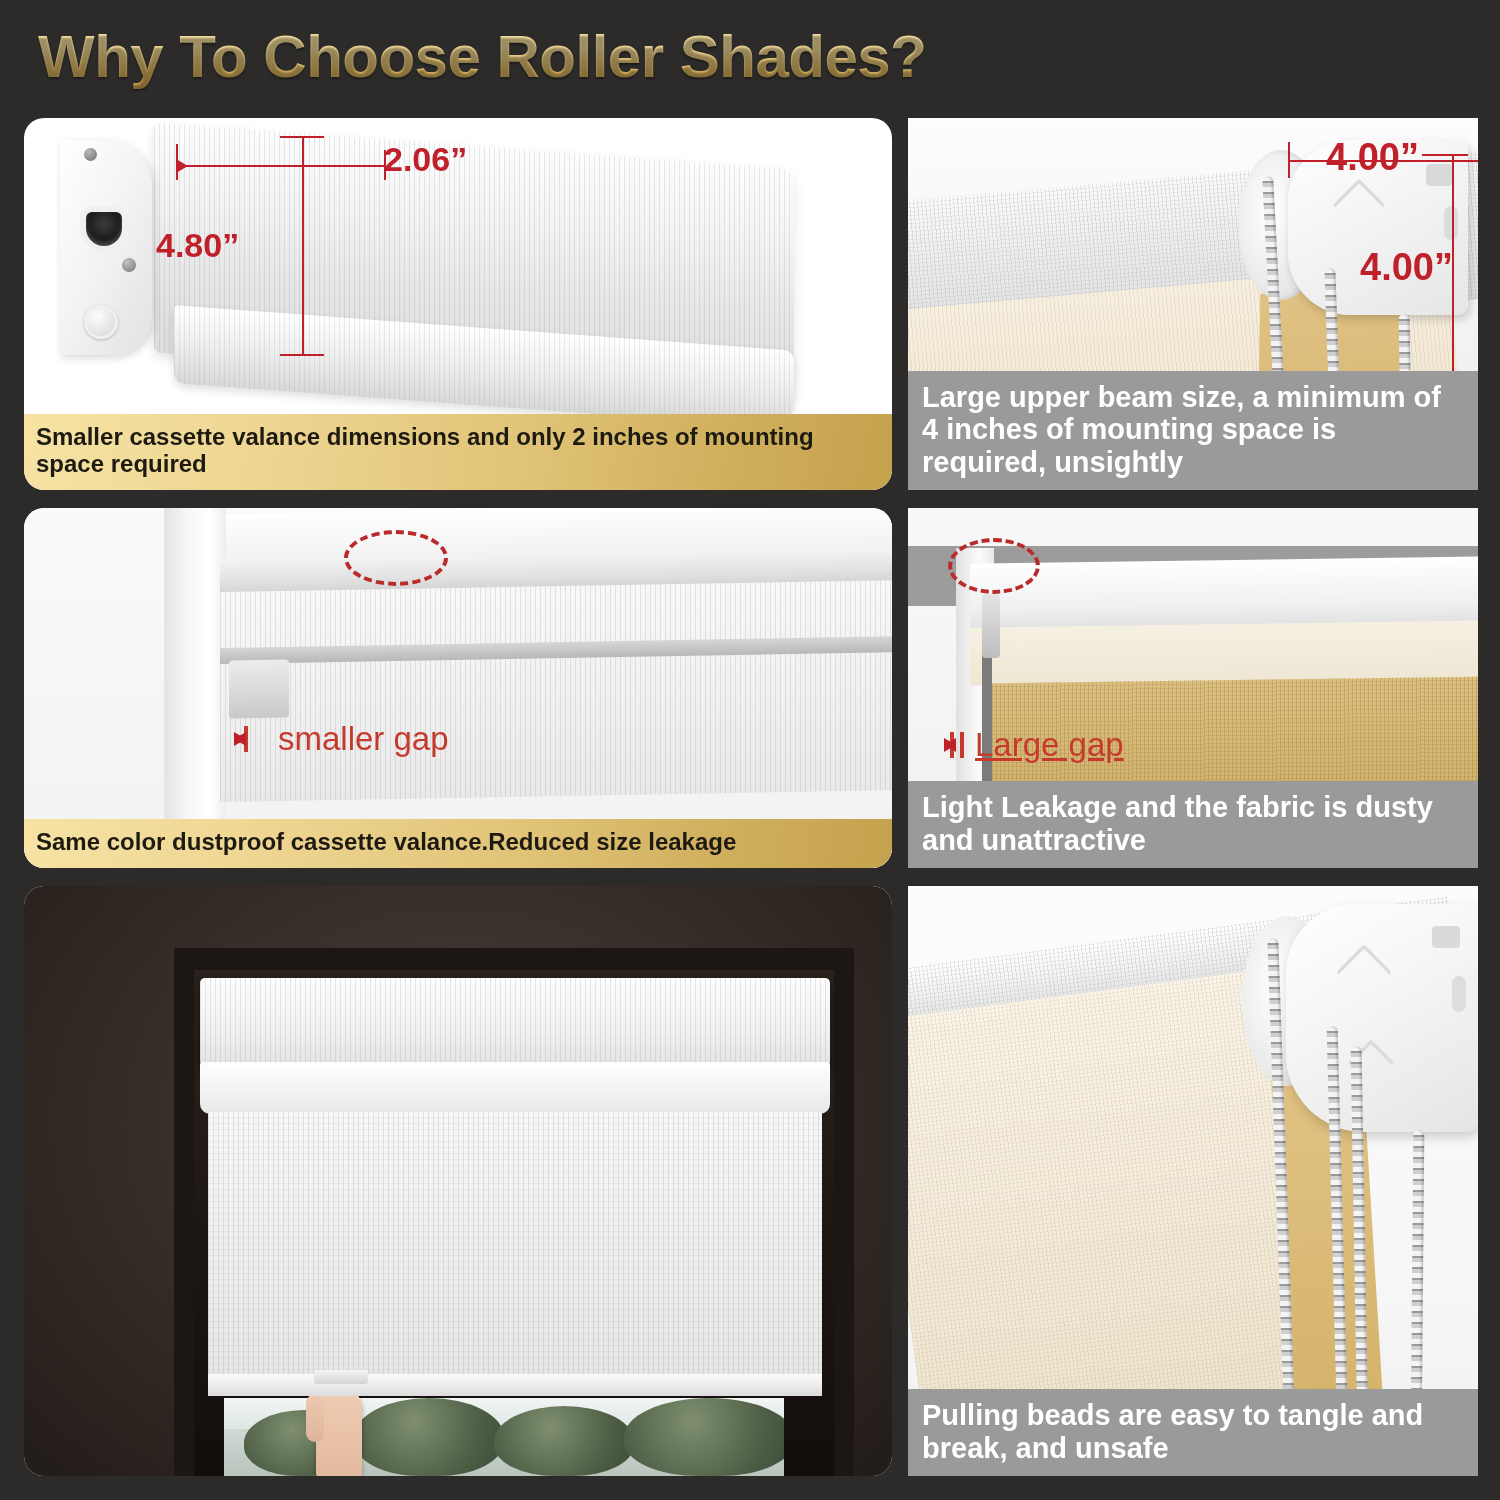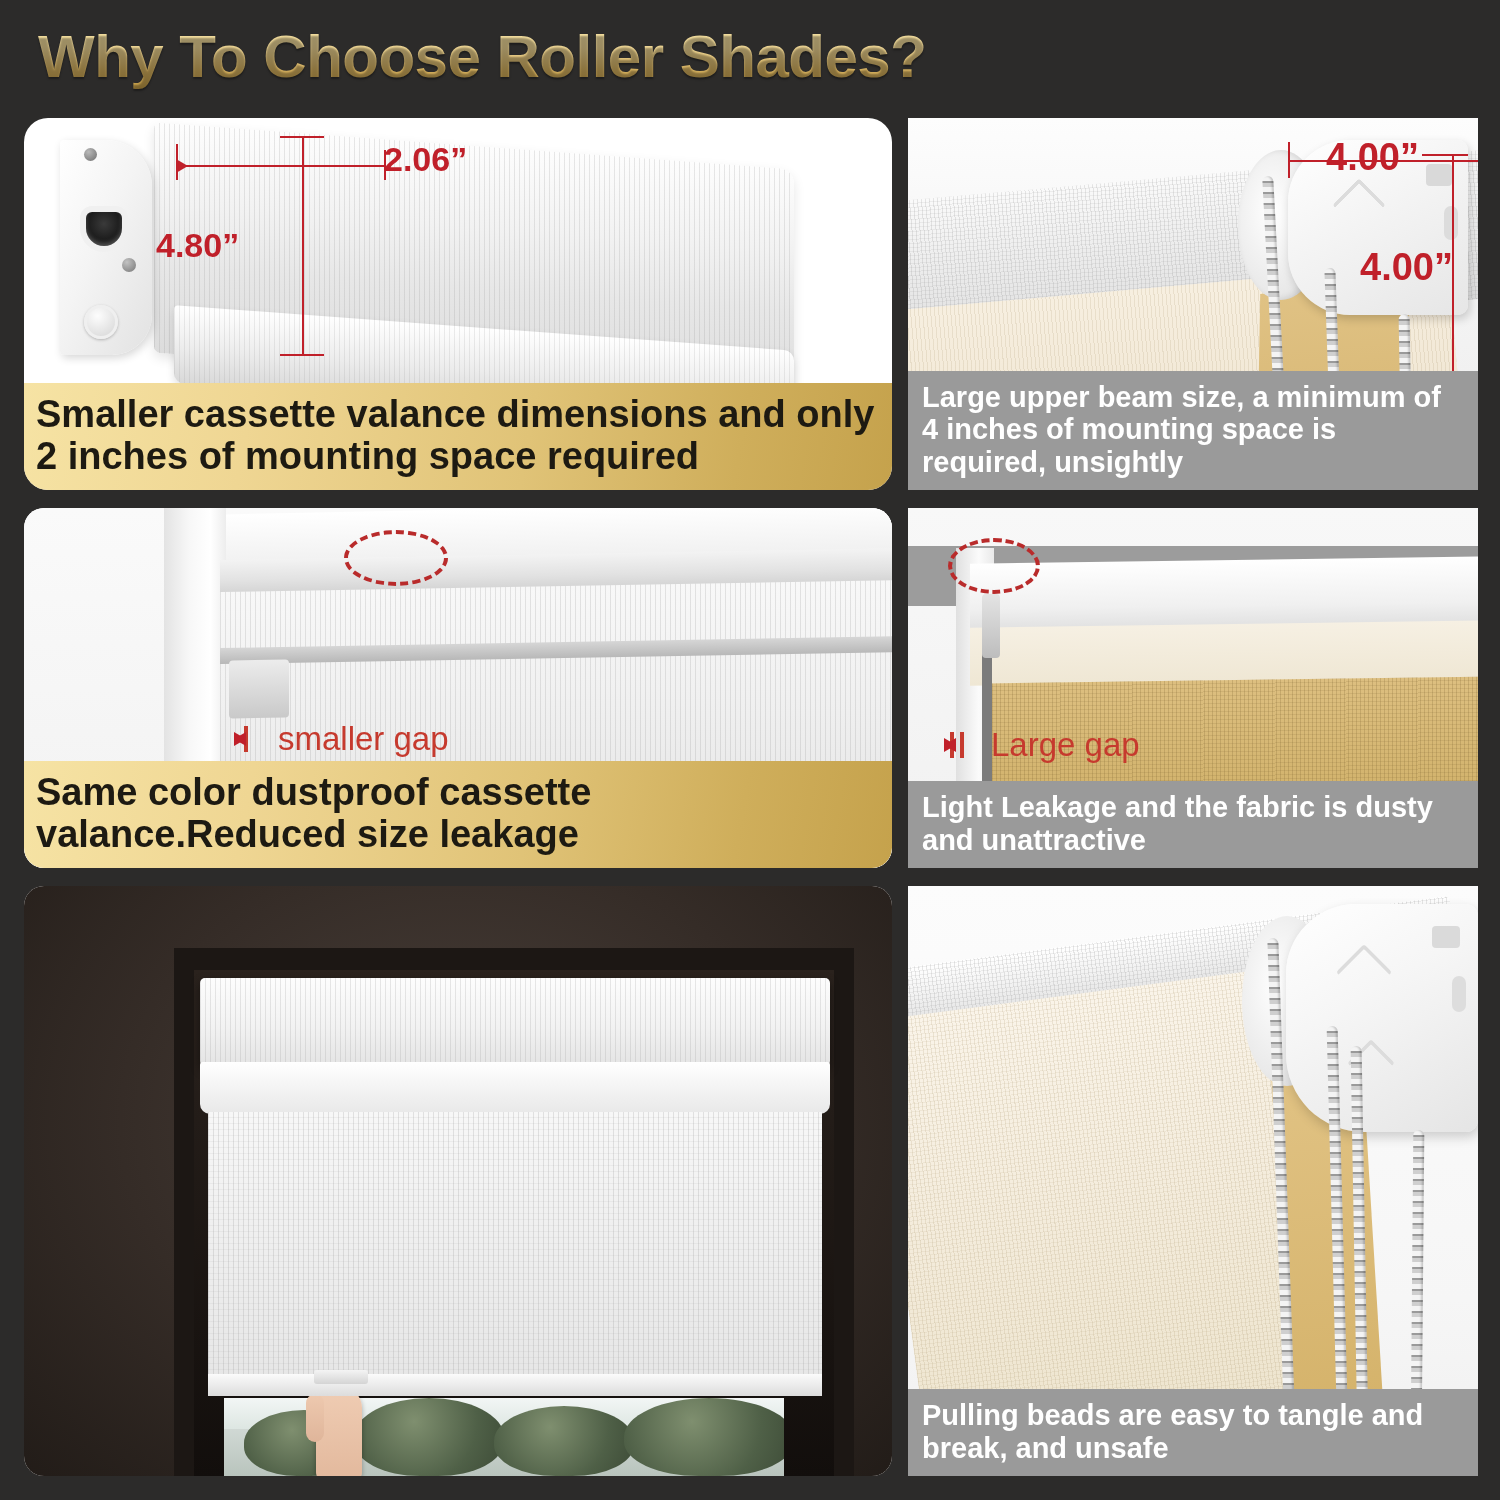--- a/index.html
+++ b/index.html
@@ -52,33 +52,33 @@
     position: absolute;
     left: 0; right: 0; bottom: 0;
     padding: 10px 14px 12px 14px;
     font-weight: bold;
     line-height: 1.12;
     z-index: 40;
   }
   .caption.gold {
     background: linear-gradient(100deg, #f6e3a4 0%, #efd693 26%, #e0c377 58%, #cfae5b 82%, #c5a24c 100%);
     color: #1d1a12;
-    font-size: 38px;
+    font-size: 24px;
     border-bottom-left-radius: 20px;
     border-bottom-right-radius: 20px;
     padding-left: 12px;
   }
   .caption.grey {
     background: #9a9a9a;
     color: #ffffff;
     font-size: 29px;
   }
 
   
-  #p1 { left: 24px;  top: 118px; width: 868px; height: 372px; border-radius: 24px; }
+  #p1 { left: 24px;  top: 118px; width: 868px; height: 372px; }
   #p2 { left: 908px; top: 118px; width: 570px; height: 372px; }
   #p3 { left: 24px;  top: 508px; width: 868px; height: 360px; }
   #p4 { left: 908px; top: 508px; width: 570px; height: 360px; }
   #p5 { left: 24px;  top: 886px; width: 868px; height: 590px; }
   #p6 { left: 908px; top: 886px; width: 570px; height: 590px; }
 
   
   .p1-valance {
     position: absolute;
     left: 130px; top: 28px; width: 640px; height: 230px;
@@ -402,21 +402,21 @@
       <div class="p4-darkgap"></div>
       <div class="p4-clip"></div>
 
       <div class="ellipse-dash" style="left:40px;top:30px;width:92px;height:56px;"></div>
 
       <div class="gap-annot" style="left:36px;top:218px;">
         <div class="arrR"></div>
         <div class="gap-bar" style="height:26px;margin:0 6px;"></div>
         <div class="gap-bar" style="height:26px;margin:0 8px 0 0;"></div>
         <div class="arrL"></div>
-        <div class="txt" style="font-size:33px;margin-left:19px;">Large gap</div>
+        <div class="txt" style="font-size:33px;margin-left:3px;text-decoration:underline;">Large gap</div>
       </div>
     </div>
     <div class="caption grey">Light Leakage and the fabric is dusty and unattractive</div>
   </div>
 
   <div class="panel good" id="p5">
     <div class="photo">
       <div class="p5-wall"></div>
       <div class="p5-recess"></div>
       <div class="p5-reveal"></div>

